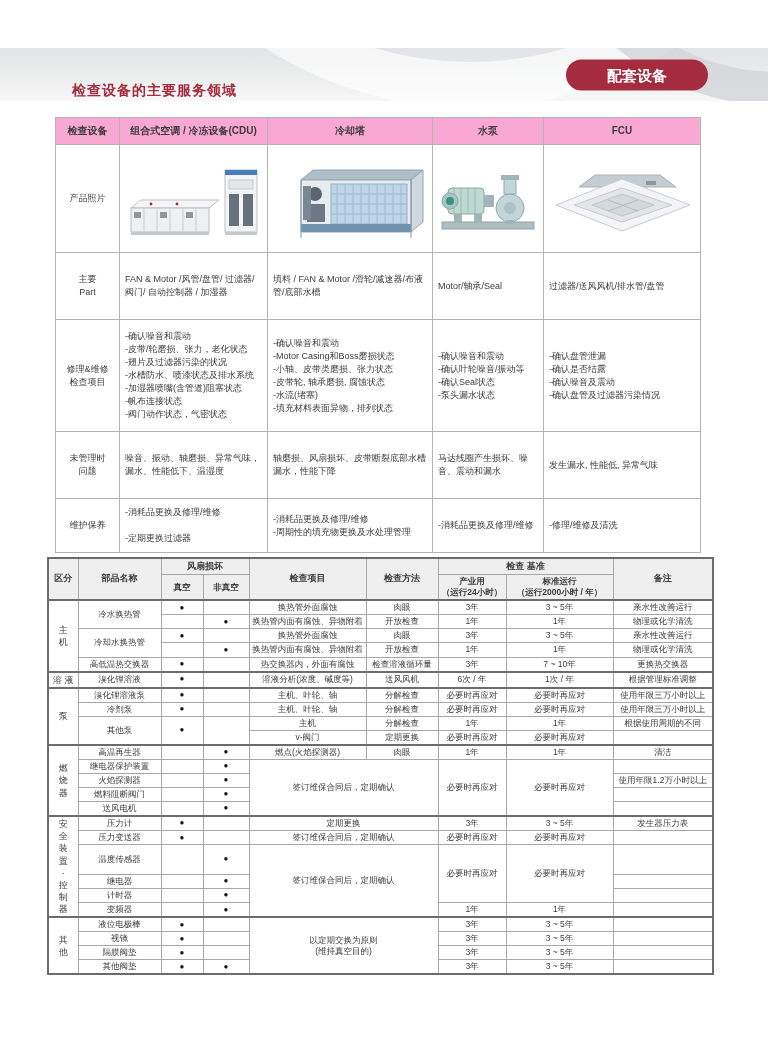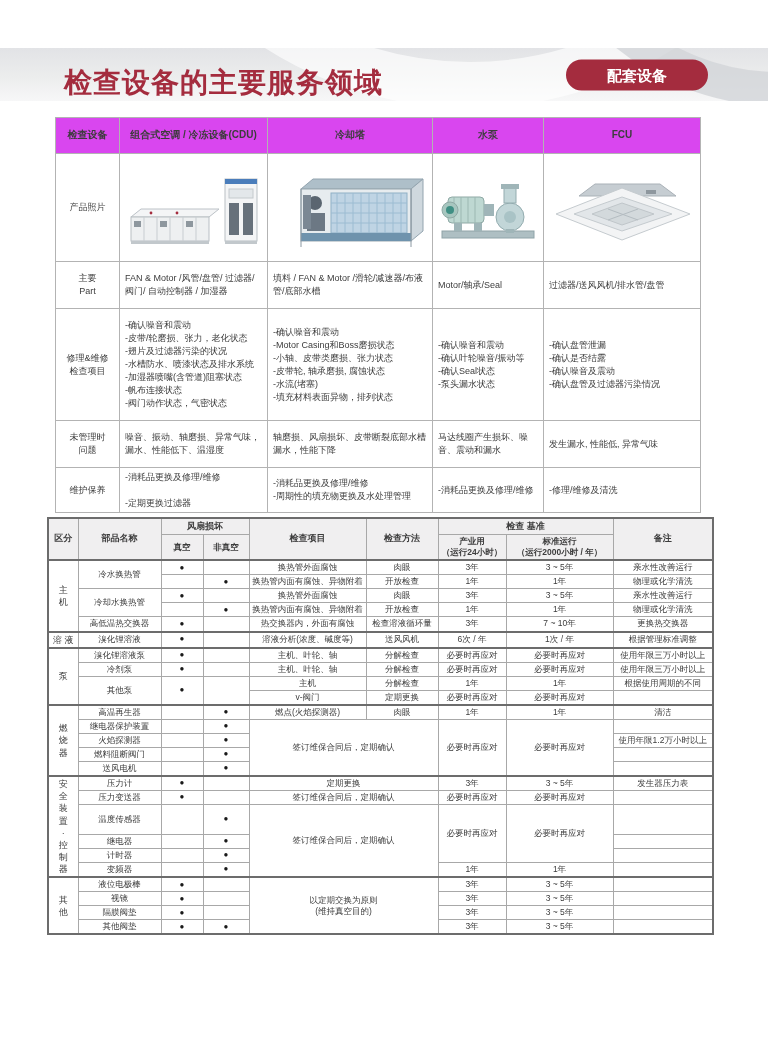--- a/index.html
+++ b/index.html
@@ -22,36 +22,36 @@
     border:46px solid rgba(255,255,255,.65);
   }
   .band .sw2 {
     width:520px; height:520px; left:520px; top:-462px;
     border:34px solid rgba(210,212,216,.8);
   }
   .band.first { margin-top:48px; }
   .band.second { margin-top:94px; }
   .band-title {
     position:absolute; left:56px; top:50%; transform:translateY(-50%);
-    margin:8px; font-size:28px; font-weight:bold; color:var(--accent);
+    margin:16px; font-size:14px; font-weight:bold; color:var(--accent);
     letter-spacing:1px; z-index:2;
   }
   .pill {
     position:absolute; right:60px; top:50%; transform:translateY(-50%);
     width:142px; height:31px; line-height:31px; border-radius:16px;
     background:var(--accent); color:#fff; font-size:15px; font-weight:bold;
     text-align:center; z-index:2;
   }
   
   table { border-collapse:collapse; table-layout:fixed; }
   td, th { white-space:pre-line; vertical-align:middle; }
   .t1 { margin:16px 0 0 55px; width:645px; font-size:9px; }
   .t1 td, .t1 th { border:1px solid #b3b3b3; padding:2px 5px; line-height:1.45; }
-  .t1 thead th { background:#d946ef; font-size:10px; font-weight:bold; height:36px; text-align:center; }
-  .t1 .rowlabel { text-align:center; font-weight:normal; padding:10px 2px; }
+  .t1 thead th { background:#f9a8d4; font-size:10px; font-weight:bold; height:27px; text-align:center; }
+  .t1 .rowlabel { text-align:center; font-weight:normal; padding:20px 2px; }
   .t1 .content { text-align:left; }
   .t1 .photo-cell { text-align:center; height:97px; padding:2px; }
   .t1 tr.r-part td { height:31px; }
   .t1 tr.r-repair td { height:112px; }
   .t1 tr.r-problem td { height:40px; }
   .t1 tr.r-maint td { height:45px; }
   
   .t2 { margin:4px 0 0 47px; width:665px; font-size:8.5px; border:2px solid #6c6c6c; }
   .t2 td, .t2 th { border:1px solid #a8a8a8; padding:1px 2px; text-align:center; line-height:1.3; }
   .t2 thead th { background:#f0eff0; font-weight:bold; font-size:9px; }

